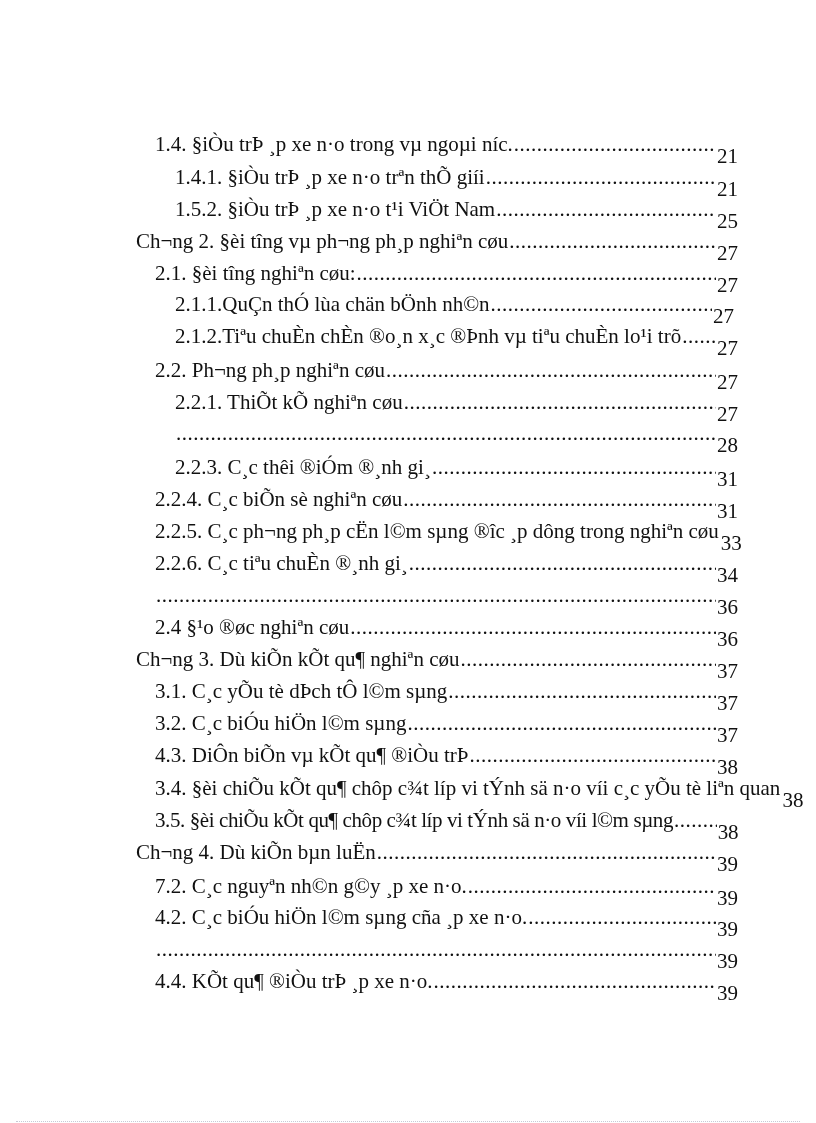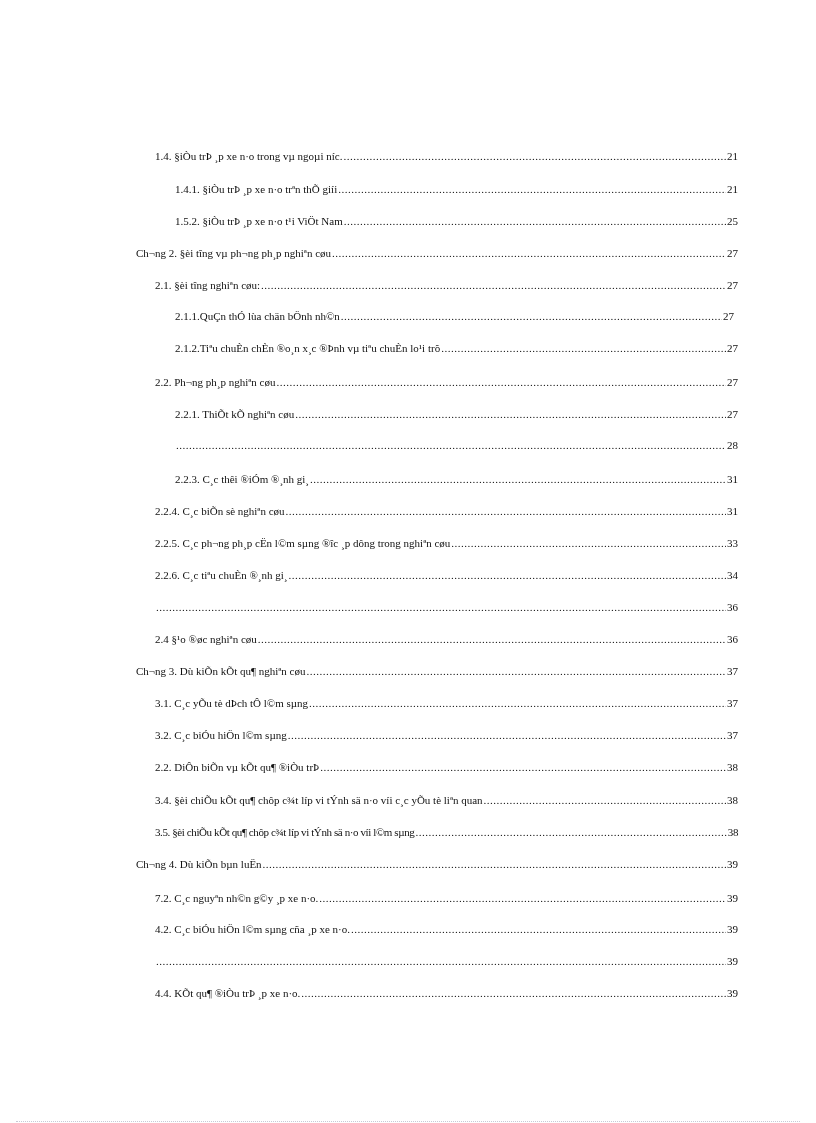--- a/index.html
+++ b/index.html
@@ -2,22 +2,22 @@
 <html><head>
   <meta charset="utf-8">
   <style>
     html, body { margin: 0; padding: 0; background: #ffffff; }
     body {
       width: 816px; height: 1123px; position: relative; overflow: hidden;
       font-family: "Liberation Serif", serif; color: #111111;
     }
     .toc { position: absolute; left: 0; top: 0; width: 816px; }
     .toc-row {
-      position: absolute; display: flex; align-items: flex-end;
-      font-size: 11px; line-height: 20px; white-space: nowrap;
+      position: absolute; display: flex; align-items: flex-start;
+      font-size: 21px; line-height: 20px; white-space: nowrap;
       right: 78px;
     }
     .toc-row.bold { font-weight: normal; }
     .toc-row .label { flex: 0 0 auto; }
     .toc-row .leader {
       flex: 1 1 auto; overflow: hidden; margin: 0 1px;
       letter-spacing: 0.5px;
     }
     .toc-row .leader::before {
       content: "........................................................................................................................................................................................................";
@@ -119,21 +119,21 @@
       <span class="label">3.1. C¸c yÕu tè dÞch tÔ l©m sµng</span>
       <span class="leader"></span>
       <span class="page">37</span>
     </div>
   <div class="toc-row" style="top:713px;left:155px">
       <span class="label">3.2.  C¸c biÓu hiÖn l©m  sµng</span>
       <span class="leader"></span>
       <span class="page">37</span>
     </div>
   <div class="toc-row" style="top:745px;left:155px">
-      <span class="label">2.2. DiÔn biÕn vµ kÕt qu¶ ®iÒu trÞ </span>
+      <span class="label">4.3. DiÔn biÕn vµ kÕt qu¶ ®iÒu trÞ </span>
       <span class="leader"></span>
       <span class="page">38</span>
     </div>
   <div class="toc-row" style="top:778px;left:155px">
       <span class="label">3.4. §èi chiÕu kÕt qu¶ chôp c¾t líp vi tÝnh sä n·o víi c¸c yÕu tè liªn quan</span>
       <span class="leader"></span>
       <span class="page">38</span>
     </div>
   <div class="toc-row" style="top:810px;left:155px;letter-spacing:-0.4px">
       <span class="label">3.5. §èi chiÕu kÕt qu¶ chôp c¾t líp vi tÝnh sä n·o víi l©m sµng</span>

